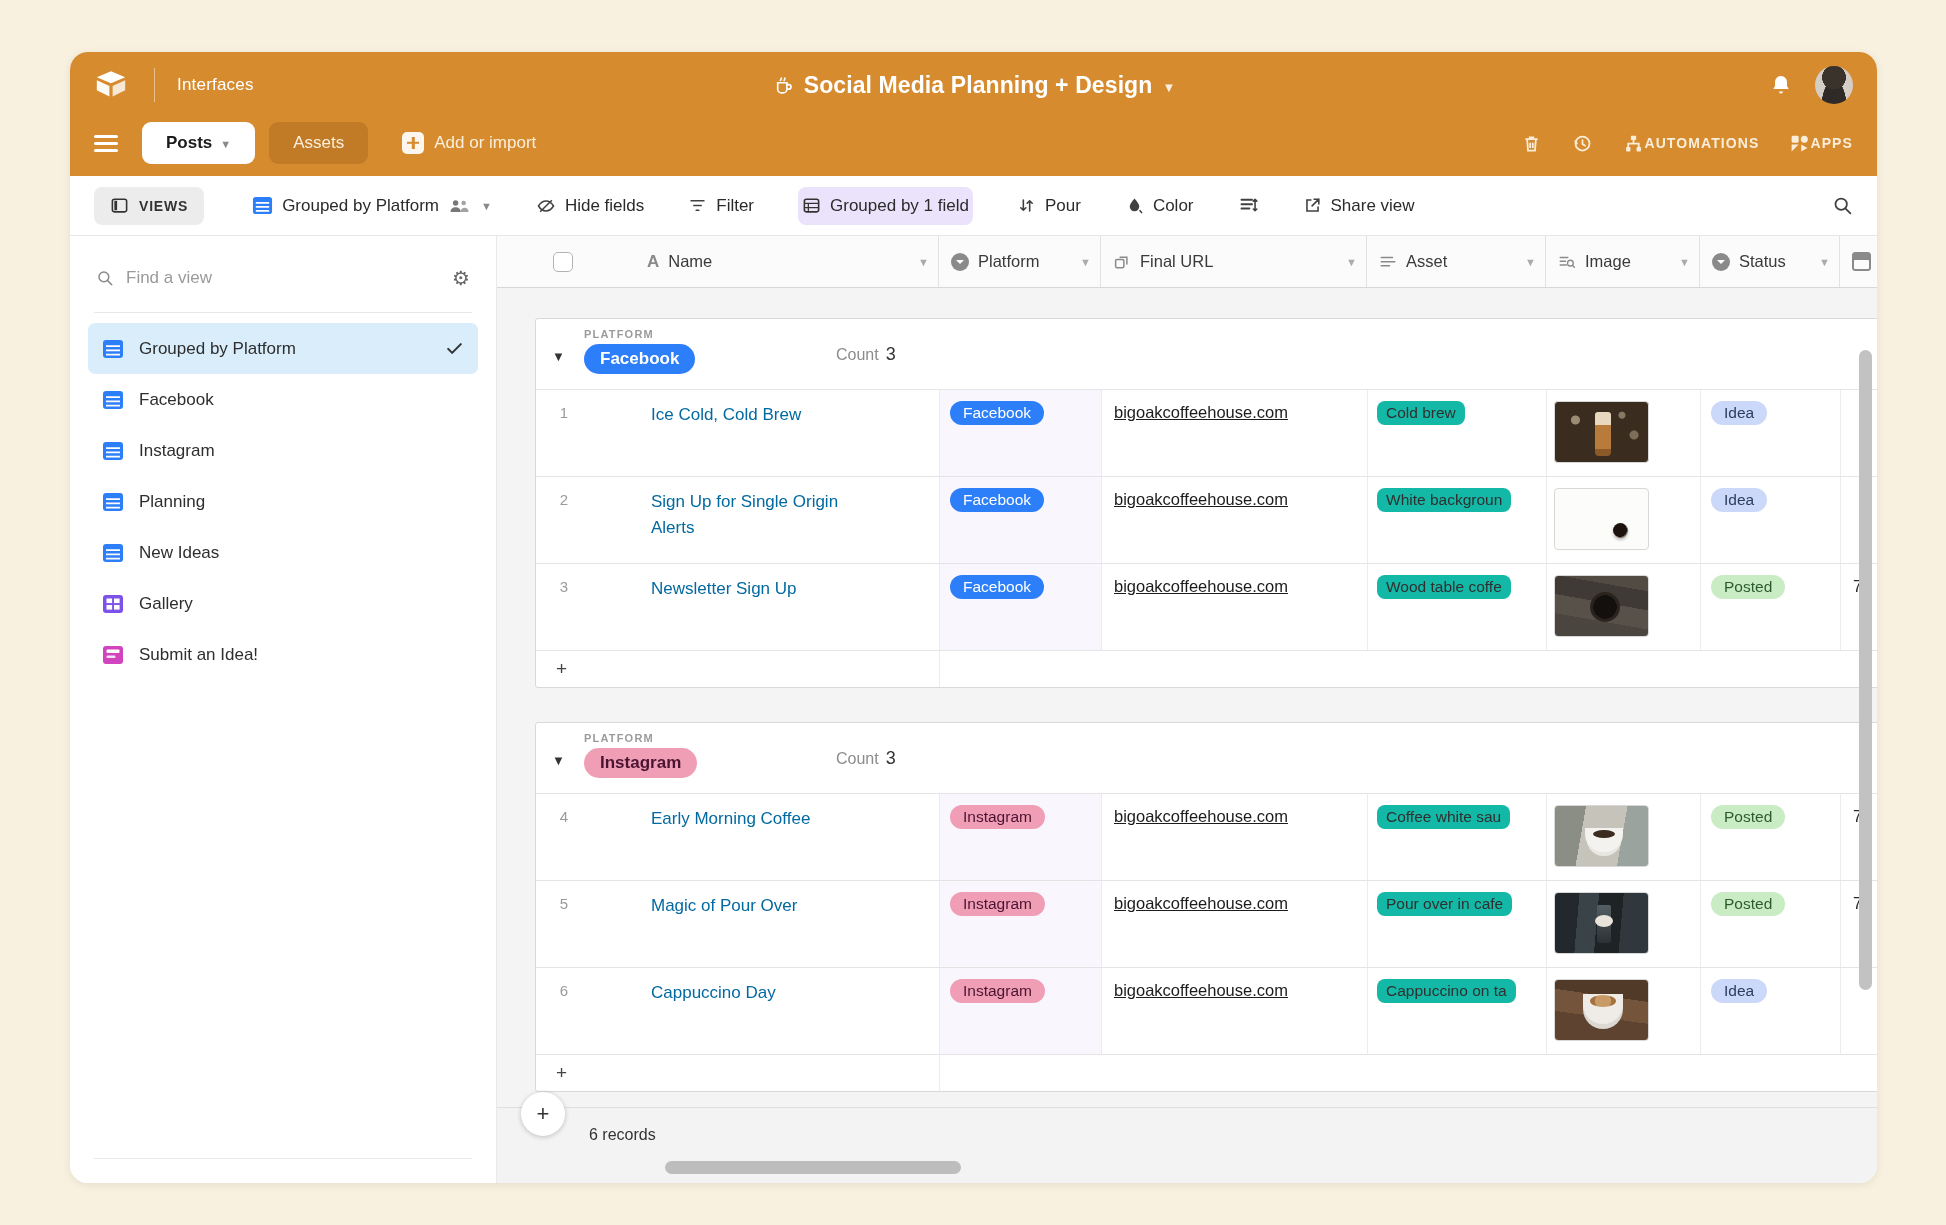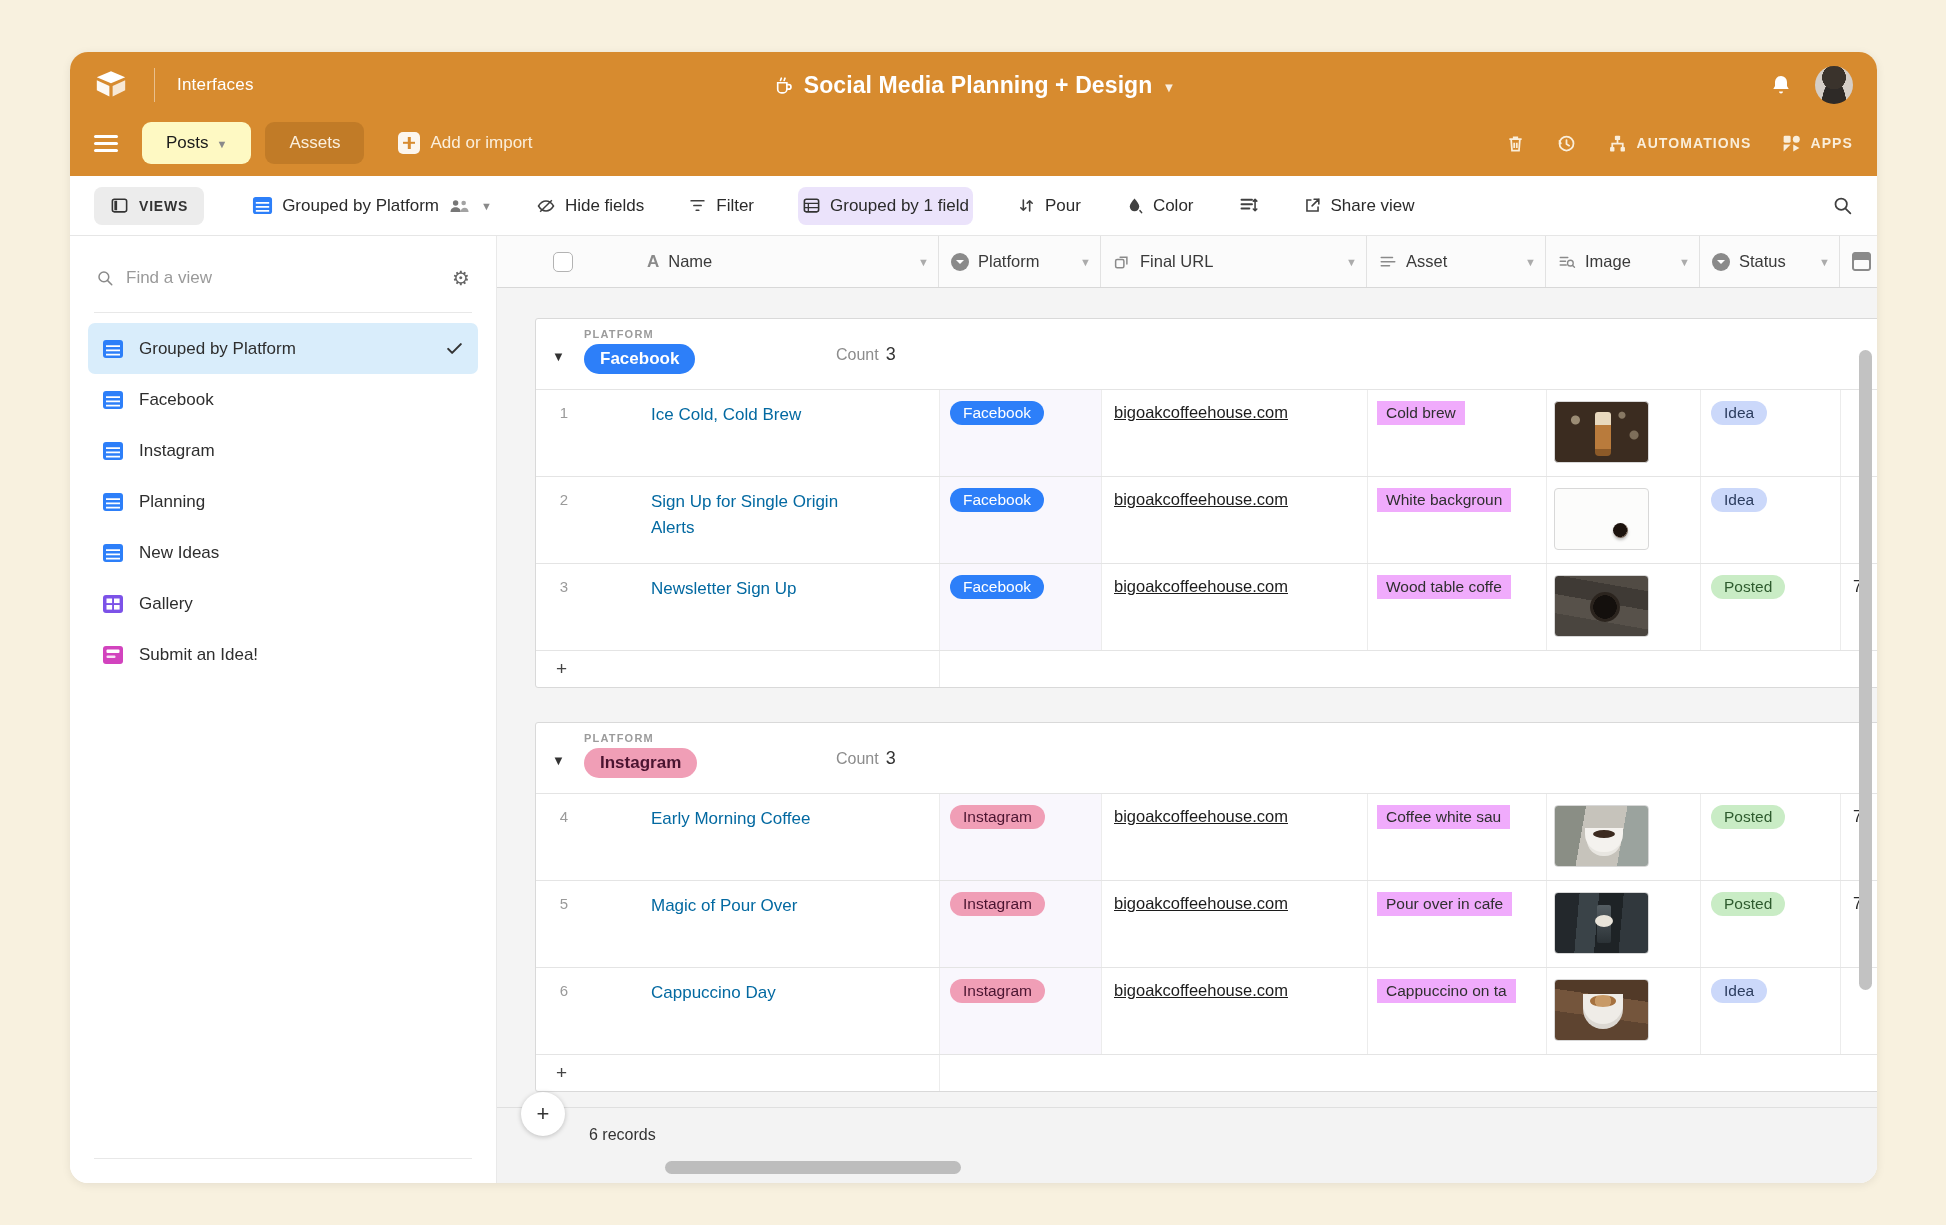--- a/index.html
+++ b/index.html
@@ -20,30 +20,30 @@
   .avatar { width:38px; height:38px; border-radius:50%; border:0; background:
       radial-gradient(circle at 50% 30%, #3A332C 0 36%, transparent 37%),
       radial-gradient(circle at 50% 44%, #C89B77 0 15%, transparent 16%),
       radial-gradient(ellipse at 50% 108%, #2E2A27 0 46%, transparent 47%),
       #D5CEC7; }
 
   .tabsbar { height:58px; background:#D78B2F; display:flex; align-items:center; flex:none; padding:0 24px 8px 24px; }
   .hamburger { width:24px; height:17px; display:flex; flex-direction:column; justify-content:space-between; margin-right:24px; cursor:pointer; }
   .hamburger span { height:3px; border-radius:2px; background:#fff; }
   .tab { height:42px; display:flex; align-items:center; gap:8px; padding:0 24px; border-radius:9px; font-size:17px; cursor:pointer; }
-  .tab.active { background:#fef9c3; color:#1B1B1B; font-weight:400; }
+  .tab.active { background:#ffffff; color:#1B1B1B; font-weight:700; }
   .tab.active .tab-caret { color:#8A8A8A; font-size:11px; margin-top:2px; }
   .tab.inactive { background:rgba(80,45,0,.16); color:#FBEFDC; margin-left:14px; }
   .addimport { display:flex; align-items:center; gap:10px; margin-left:34px; color:#FBEFDC; font-size:17px; cursor:pointer; }
   .plusbox { width:22px; height:22px; border-radius:5px; background:rgba(255,255,255,.92); position:relative; }
   .plusbox::before,.plusbox::after { content:""; position:absolute; background:#D78B2F; left:50%; top:50%; }
   .plusbox::before { width:12px; height:2.4px; transform:translate(-50%,-50%); }
   .plusbox::after { width:2.4px; height:12px; transform:translate(-50%,-50%); }
   .tabs-right { margin-left:auto; display:flex; align-items:center; gap:30px; color:#FAEEDA; }
-  .tr-item { display:flex; align-items:center; gap:8px; font-size:14px; font-weight:700; letter-spacing:1.1px; cursor:pointer; }
+  .tr-item { display:flex; align-items:center; font-size:14px; font-weight:700; letter-spacing:1.1px; cursor:pointer; }
   .tr-icon { width:21px; height:21px; }
 
   
   .toolbar { height:60px; background:#fff; border-bottom:1px solid #E6E6E6; display:flex; align-items:center; flex:none; padding:0 24px; gap:44px; color:#2B2B2B; }
   .views-btn { display:flex; align-items:center; gap:10px; background:#ECECEC; border-radius:8px; height:38px; padding:0 16px; font-size:14px; font-weight:700; letter-spacing:.8px; color:#333; cursor:pointer; margin-right:4px; }
   .tb-item { display:flex; align-items:center; gap:9px; font-size:17px; cursor:pointer; white-space:nowrap; }
   .tb-item svg { flex:none; }
   .grp-pill { background:#EBE3FB; border-radius:8px; height:38px; padding:0 4px; }
   .tb-caret { color:#8A8A8A; font-size:11px; margin-left:2px; }
   .tb-search { margin-left:auto; cursor:pointer; display:flex; }
@@ -109,21 +109,21 @@
   .c-plat   { left:403px;  width:162px; background:#F9F7FD; }
   .c-url    { left:565px;  width:266px; }
   .c-asset  { left:831px;  width:179px; }
   .c-image  { left:1010px; width:154px; }
   .c-status { left:1164px; width:140px; }
   .c-date   { left:1304px; width:58px; }
   .rnum { position:absolute; left:0; top:14px; width:56px; text-align:center; font-size:15px; color:#9A9A9A; }
   .rname { position:absolute; left:115px; top:12px; max-width:228px; font-size:17px; line-height:26px; color:#0369a1; }
   .pill { display:inline-block; font-size:15.5px; font-weight:500; padding:3px 13px; border-radius:999px; margin:11px 0 0 10px; }
   .url { display:inline-block; margin:13px 0 0 12px; font-size:16.5px; color:#1C1C1C; text-decoration:underline; cursor:pointer; white-space:nowrap; }
-  .chip { display:inline-block; margin:11px 0 0 9px; background:#f0abfc; color:#2F2F2F; font-size:15.5px; padding:3px 9px; border-radius:0; white-space:nowrap; }
+  .chip { display:inline-block; margin:11px 0 0 9px; background:#14b8a6; color:#2F2F2F; font-size:15.5px; padding:3px 9px; border-radius:8px; white-space:nowrap; }
   .thumb { display:block; width:95px; height:62px; margin:11px 0 0 7px; border:1px solid #D8D8D8; border-radius:4px; cursor:pointer; position:relative; overflow:hidden; }
   .dtxt { display:inline-block; margin:13px 0 0 12px; font-size:16.5px; color:#2A2A2A; white-space:nowrap; }
   .addrow { height:37px; border-top:1px solid #E4E4E4; position:relative; cursor:pointer; }
   .addrow::after { content:""; position:absolute; left:403px; top:0; bottom:0; width:1px; background:#ECECEC; }
   .addplus { position:absolute; left:20px; top:7px; font-size:19px; color:#444; }
 
   
   .im1 { background:radial-gradient(circle at 22% 30%, rgba(250,235,200,.5) 0 4px, transparent 5px),
                radial-gradient(circle at 72% 22%, rgba(250,235,200,.4) 0 3px, transparent 4px),
                radial-gradient(circle at 85% 55%, rgba(250,235,200,.35) 0 4px, transparent 5px), #3B2C20; }

